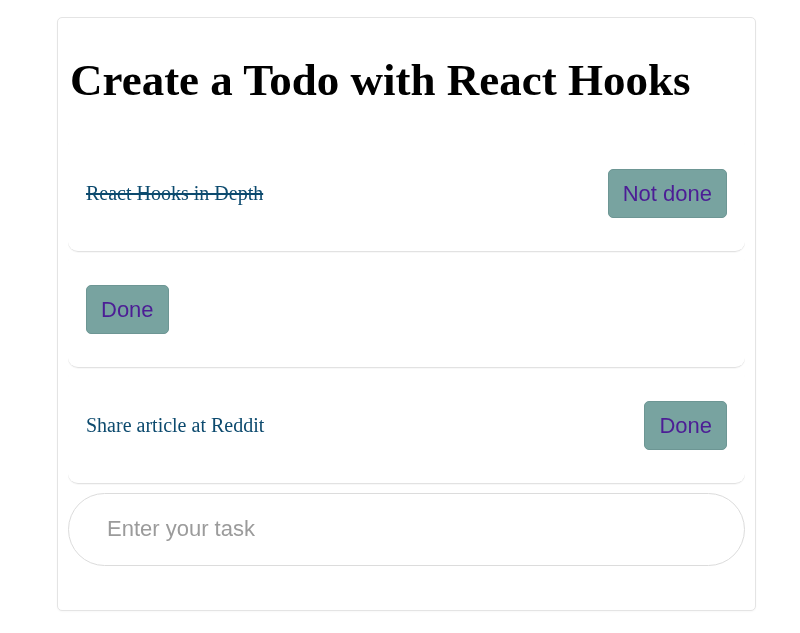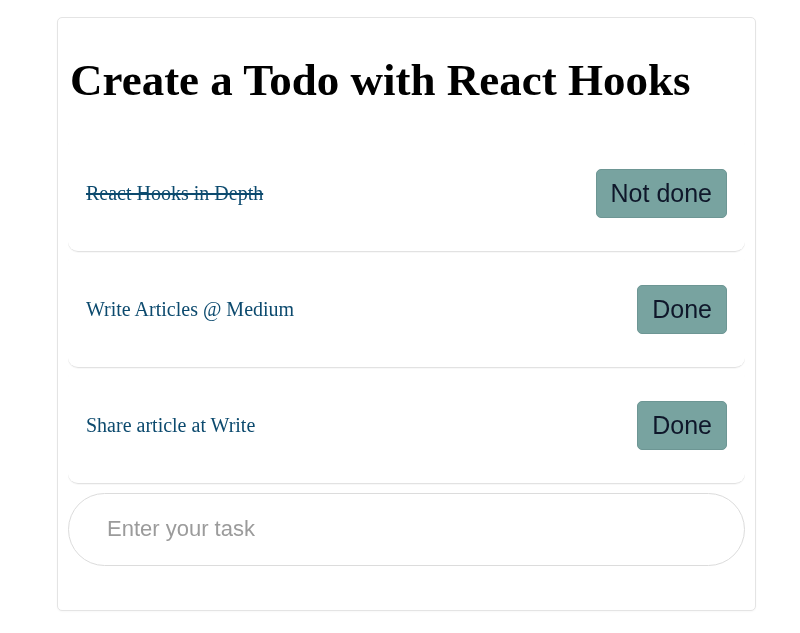--- a/index.html
+++ b/index.html
@@ -45,22 +45,22 @@
   .todo-text {
     font-family: "Liberation Serif", serif;
     font-size: 20px;
     color: #0c4a6e;
   }
   .todo-text.completed {
     text-decoration: line-through;
   }
   .toggle-btn {
     font-family: "Liberation Sans", sans-serif;
-    font-size: 25px;
-    color: #0f172a;
+    font-size: 22px;
+    color: #4c1d95;
     background: #78a3a0;
     border: 1px solid #6d9694;
     border-radius: 5px;
     padding: 11px 14px;
     line-height: 25px;
     cursor: pointer;
   }
   .input-wrap {
     padding: 9px 0 30px 0;
   }
@@ -88,25 +88,24 @@
 
 <div class="card">
   <h1 class="title">Create a Todo with React Hooks</h1>
 
   <div class="todo-list">
     <div class="todo-row">
       <span class="todo-text completed">React Hooks in Depth</span>
       <button class="toggle-btn">Not done</button>
     </div>
     <div class="todo-row">
-      <span class="todo-text">Write Articles @ Medium</span>
       <button class="toggle-btn">Done</button>
     </div>
     <div class="todo-row">
-      <span class="todo-text">Share article at Write</span>
+      <span class="todo-text">Share article at Reddit</span>
       <button class="toggle-btn">Done</button>
     </div>
   </div>
 
   <div class="input-wrap">
     <input type="text" class="task-input" value="" placeholder="Enter your task" style="">
   </div>
 </div>
 
 </body></html>

